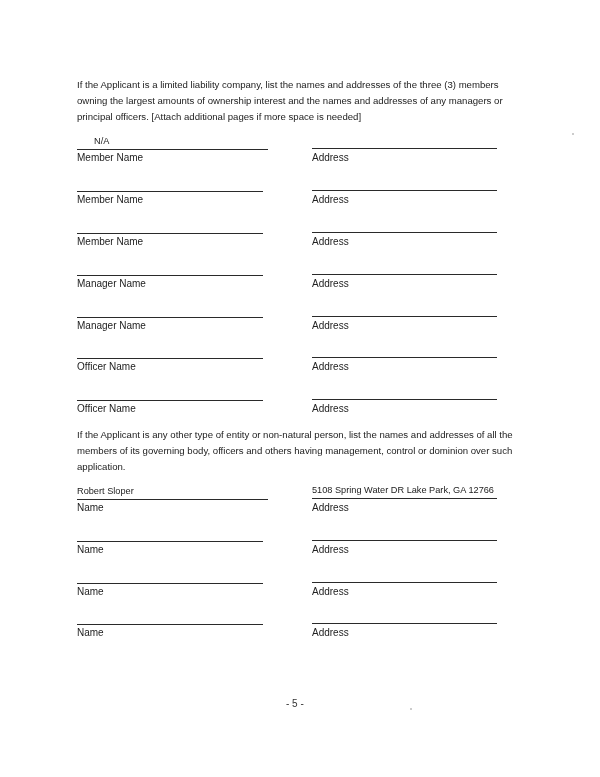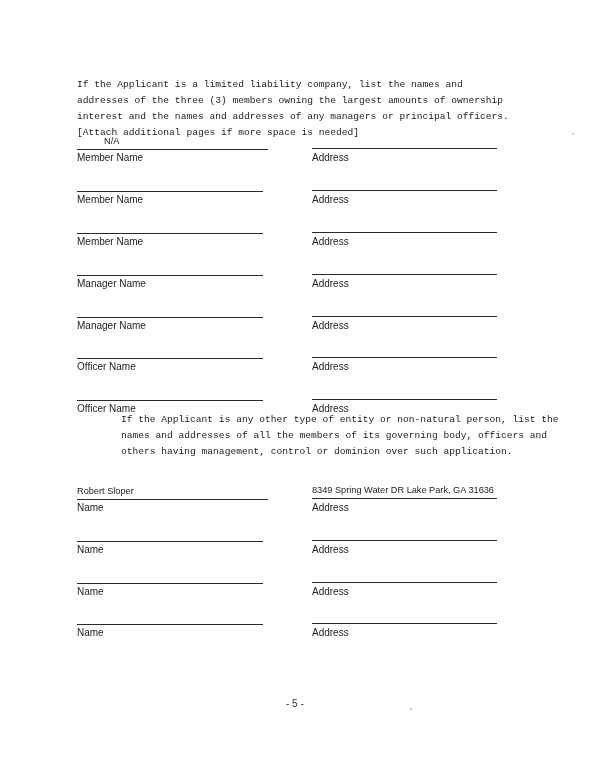--- a/index.html
+++ b/index.html
@@ -1,31 +1,31 @@
 <!DOCTYPE html>
 <html><head>
 <meta charset="utf-8">
 <style>
   html, body { margin: 0; padding: 0; background: #ffffff; }
   body { width: 600px; height: 777px; position: relative; overflow: hidden;
          font-family: "Liberation Sans", sans-serif; color: #1f1f1f; }
-  .para { position: absolute; left: 77px; width: 440px; font-size: 9.6px; line-height: 16px; color: #222; font-family: Liberation Mono, monospace; }
+  .para { position: absolute; left: 77px; width: 440px; font-size: 9.6px; line-height: 16px; color: #222; }
   .line { position: absolute; height: 0; border-top: 1.3px solid #2a2a2a; }
   .lbl  { position: absolute; font-size: 10px; color: #222; }
   .val  { position: absolute; font-size: 9.2px; color: #222; }
   .pagenum { position: absolute; left: 286px; top: 698px; font-size: 10px; color: #333; }
   .speck { position: absolute; width: 2px; height: 2px; background: #bbb; border-radius: 1px; }
 </style>
 </head>
 <body>
 
 <div class="para" style="top:77px;">If the Applicant is a limited liability company, list the names and addresses of the three (3) members owning the largest amounts of ownership interest and the names and addresses of any managers or principal officers. [Attach additional pages if more space is needed]</div>
 
 <div>
-  <div class="val" style="left:104px;top:136px;">N/A</div>
+  <div class="val" style="left:94px;top:136px;">N/A</div>
   <div class="line" style="left:77px;width:191px;top:149px;"></div>
   <div class="lbl" style="left:77px;top:152px;">Member Name</div>
   <div class="line" style="left:312px;width:185px;top:148px;"></div>
   <div class="lbl" style="left:312px;top:152px;">Address</div>
 </div>
 
 <div>
   <div class="line" style="left:77px;width:186px;top:191px;"></div>
   <div class="lbl" style="left:77px;top:194px;">Member Name</div>
   <div class="line" style="left:312px;width:185px;top:190px;"></div>
@@ -60,27 +60,27 @@
   <div class="lbl" style="left:312px;top:361px;">Address</div>
 </div>
 
 <div>
   <div class="line" style="left:77px;width:186px;top:400px;"></div>
   <div class="lbl" style="left:77px;top:403px;">Officer Name</div>
   <div class="line" style="left:312px;width:185px;top:399px;"></div>
   <div class="lbl" style="left:312px;top:403px;">Address</div>
 </div>
 
-<div class="para" style="top:412px;margin-left:44px;">If the Applicant is any other type of entity or non-natural person, list the names and addresses of all the members of its governing body, officers and others having management, control or dominion over such application.</div>
+<div class="para" style="top:427px;">If the Applicant is any other type of entity or non-natural person, list the names and addresses of all the members of its governing body, officers and others having management, control or dominion over such application.</div>
 
 <div>
   <div class="val" style="left:77px;top:486px;text-align:center;">Robert Sloper</div>
   <div class="line" style="left:77px;width:191px;top:499px;"></div>
   <div class="lbl" style="left:77px;top:502px;">Name</div>
-  <div class="val" style="left:312px;top:485px;">8349 Spring Water DR Lake Park, GA 31636</div>
+  <div class="val" style="left:312px;top:485px;">5108 Spring Water DR Lake Park, GA 12766</div>
   <div class="line" style="left:312px;width:185px;top:498px;"></div>
   <div class="lbl" style="left:312px;top:502px;">Address</div>
 </div>
 
 <div>
   <div class="line" style="left:77px;width:186px;top:541px;"></div>
   <div class="lbl" style="left:77px;top:544px;">Name</div>
   <div class="line" style="left:312px;width:185px;top:540px;"></div>
   <div class="lbl" style="left:312px;top:544px;">Address</div>
 </div>

